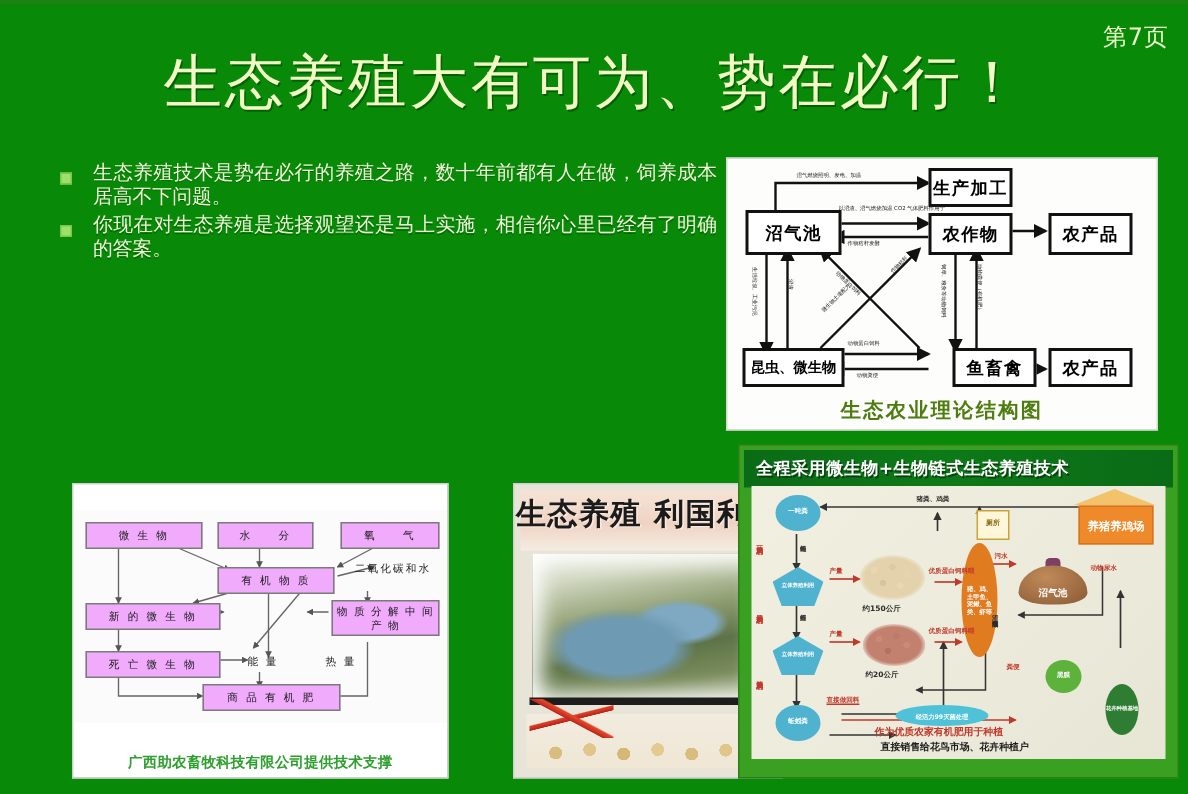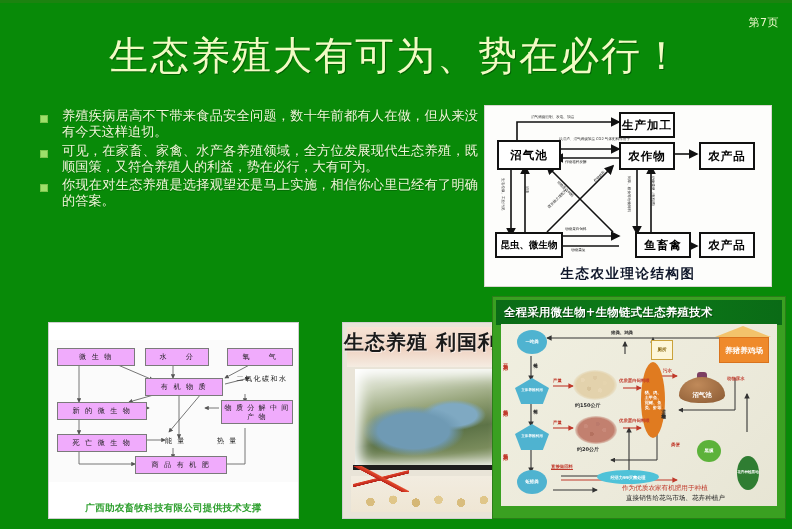--- a/index.html
+++ b/index.html
@@ -8,21 +8,21 @@
     background:#088A08;
     font-family:"DejaVu Sans","Liberation Sans",sans-serif;
     position:relative;
   }
   .slide{position:absolute;inset:0;background:#088A08;}
   .edge-top{position:absolute;left:0;top:0;width:792px;height:3px;background:#2e7d17;opacity:.55;}
 
   
   .pageno{
     position:absolute;right:13px;top:15px;
-    color:#eaf7c8;font-size:11px;letter-spacing:.5px;
+    color:#eaf7c8;font-size:16px;letter-spacing:.5px;
   }
 
   
   .title{
     position:absolute;left:0;top:33px;width:792px;text-align:center;
     color:#f2fbc4;font-size:39px;line-height:1.18;
     font-family:"DejaVu Serif","Liberation Serif",serif;
     letter-spacing:2px;
     text-shadow:1px 1px 0 rgba(0,60,0,.55);
     white-space:nowrap;
@@ -51,21 +51,21 @@
   #pic-eco .inner{position:absolute;inset:0;}
   .ebox{
     position:absolute;border:2.4px solid #111;background:#fff;
     display:flex;align-items:center;justify-content:center;
     font-family:"DejaVu Serif","Liberation Serif",serif;
     font-weight:bold;color:#000;font-size:11.5px;letter-spacing:1px;
   }
   .ecaption{
     position:absolute;left:0;bottom:3px;width:100%;text-align:center;
     font-family:"DejaVu Serif","Liberation Serif",serif;
-    font-weight:bold;font-size:13.5px;color:#0f172a;letter-spacing:1.5px;
+    font-weight:bold;font-size:13.5px;color:#4d7c0f;letter-spacing:1.5px;
   }
   .elabel{
     position:absolute;font-size:3.6px;color:#222;white-space:nowrap;
     font-family:"DejaVu Sans","Liberation Sans",sans-serif;
     transform-origin:0 0;
   }
   svg.ovl{position:absolute;inset:0;width:100%;height:100%;}
 
   
   #pic-flow{left:48px;top:322px;width:249px;height:195px;background:#fff;
@@ -206,23 +206,22 @@
     display:flex;align-items:center;justify-content:center;
     font-family:"DejaVu Sans","Liberation Sans",sans-serif;
   }
   .ctxt{
     position:absolute;font-size:4.4px;white-space:nowrap;font-weight:bold;
     font-family:"DejaVu Sans","Liberation Sans",sans-serif;
   }
   .ctxt.red{color:#c0392b;}
   .ctxt.dark{color:#2c2c2c;}
   .cbig{
-    position:absolute;white-space:nowrap;font-weight:normal;
-    font-family:"DejaVu Sans","Liberation Sans",sans-serif;
-    margin-left:39px;
+    position:absolute;white-space:nowrap;font-weight:bold;
+    font-family:"DejaVu Sans","Liberation Sans",sans-serif;
   }
   .cbig.red{color:#c0392b;font-size:6.6px;}
   .cbig.dark{color:#1f1f1f;font-size:6.6px;}
   .cv{
     position:absolute;writing-mode:vertical-rl;font-size:4.2px;
     font-family:"DejaVu Sans","Liberation Sans",sans-serif;white-space:nowrap;
   }
 </style>
 </head>
 <body>
@@ -230,25 +229,21 @@
 <div class="slide">
   <div class="edge-top"></div>
 
   <div class="pageno">第7页</div>
 
   <div class="title">生态养殖大有可为、势在必行！</div>
 
   <div class="bullets">
     <div class="bullet">
       <div class="bdot"></div>
-      <div class="btext">养殖疾病居高不下带来食品安全问题，数十年前都有人在做，但从来没有今天这样迫切。</div>
-    </div>
-    <div class="bullet">
-      <div class="bdot"></div>
-      <div class="btext">可见，在家畜、家禽、水产各养殖领域，全方位发展现代生态养殖，既顺国策，又符合养殖人的利益，势在必行，大有可为。</div>
+      <div class="btext">生态养殖技术是势在必行的养殖之路，数十年前都有人在做，饲养成本居高不下问题。</div>
     </div>
     <div class="bullet">
       <div class="bdot"></div>
       <div class="btext">你现在对生态养殖是选择观望还是马上实施，相信你心里已经有了明确的答案。</div>
     </div>
   </div>
 
   <div class="pic" id="pic-eco">
     <div class="inner">
       <svg class="ovl" viewBox="0 0 286 180" preserveAspectRatio="none">

